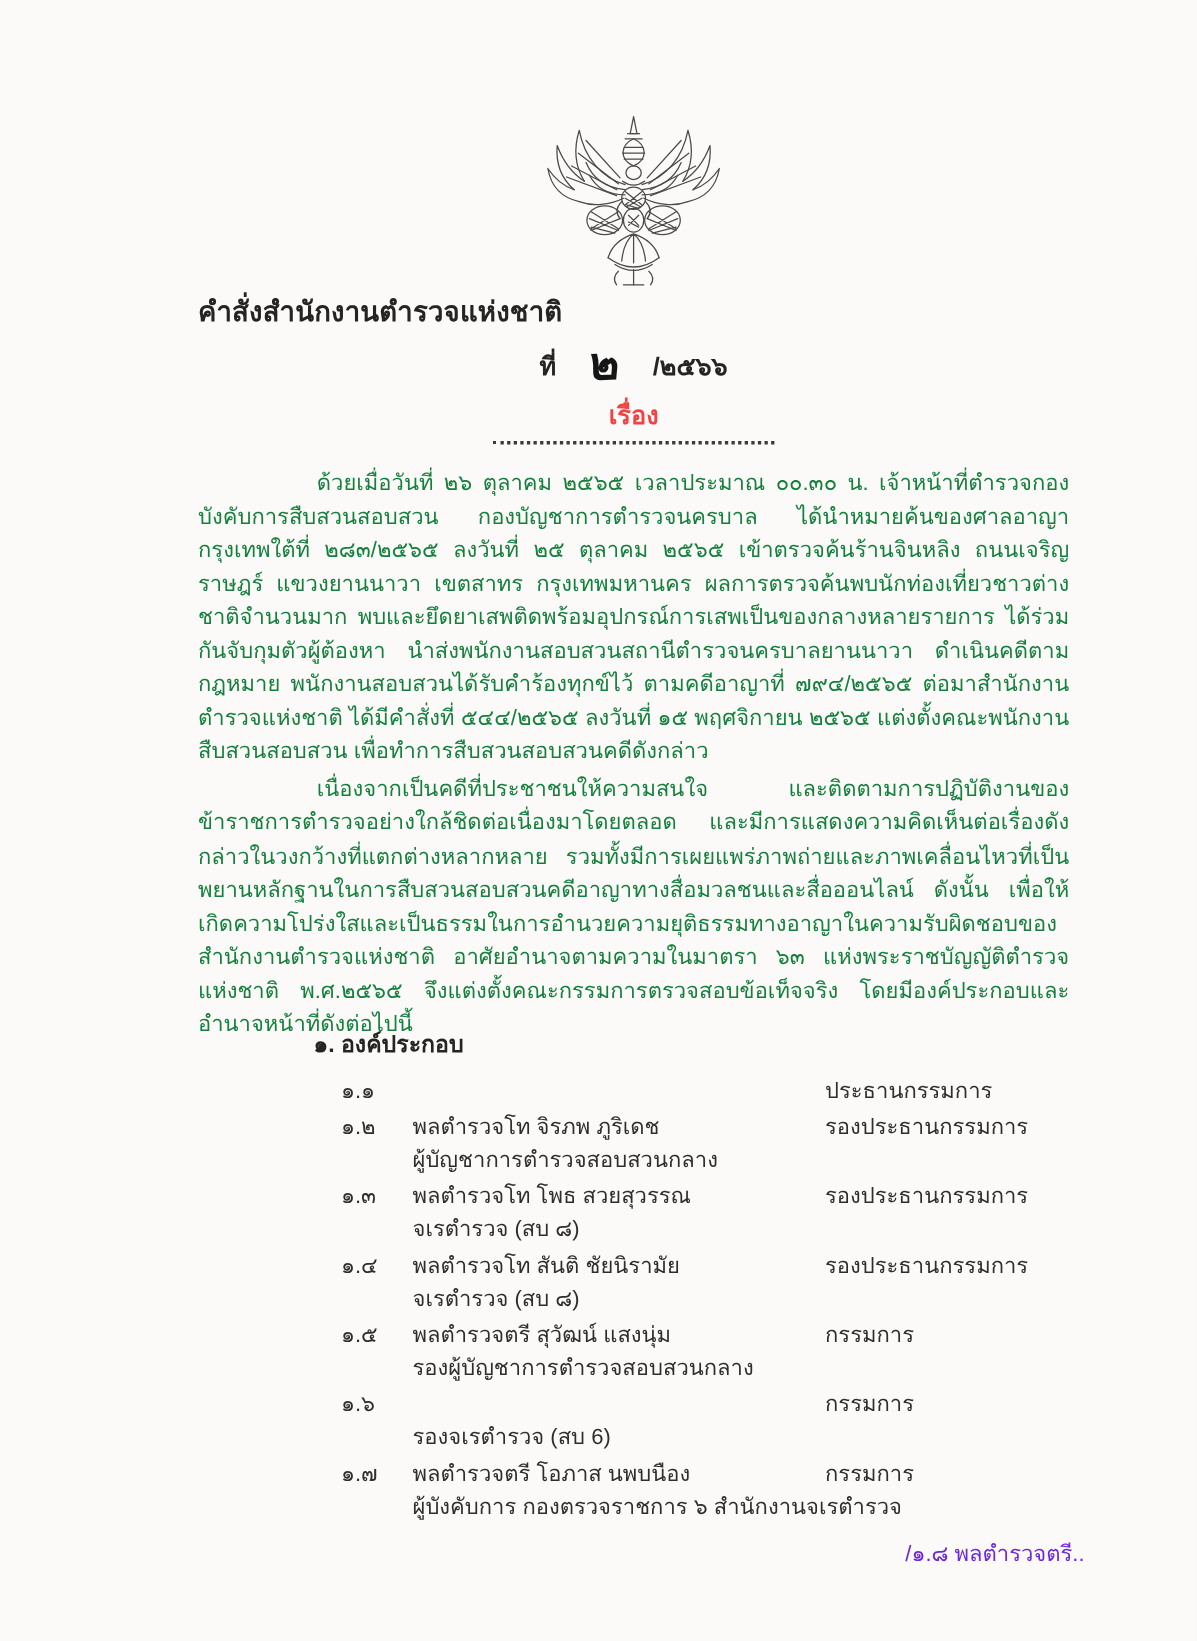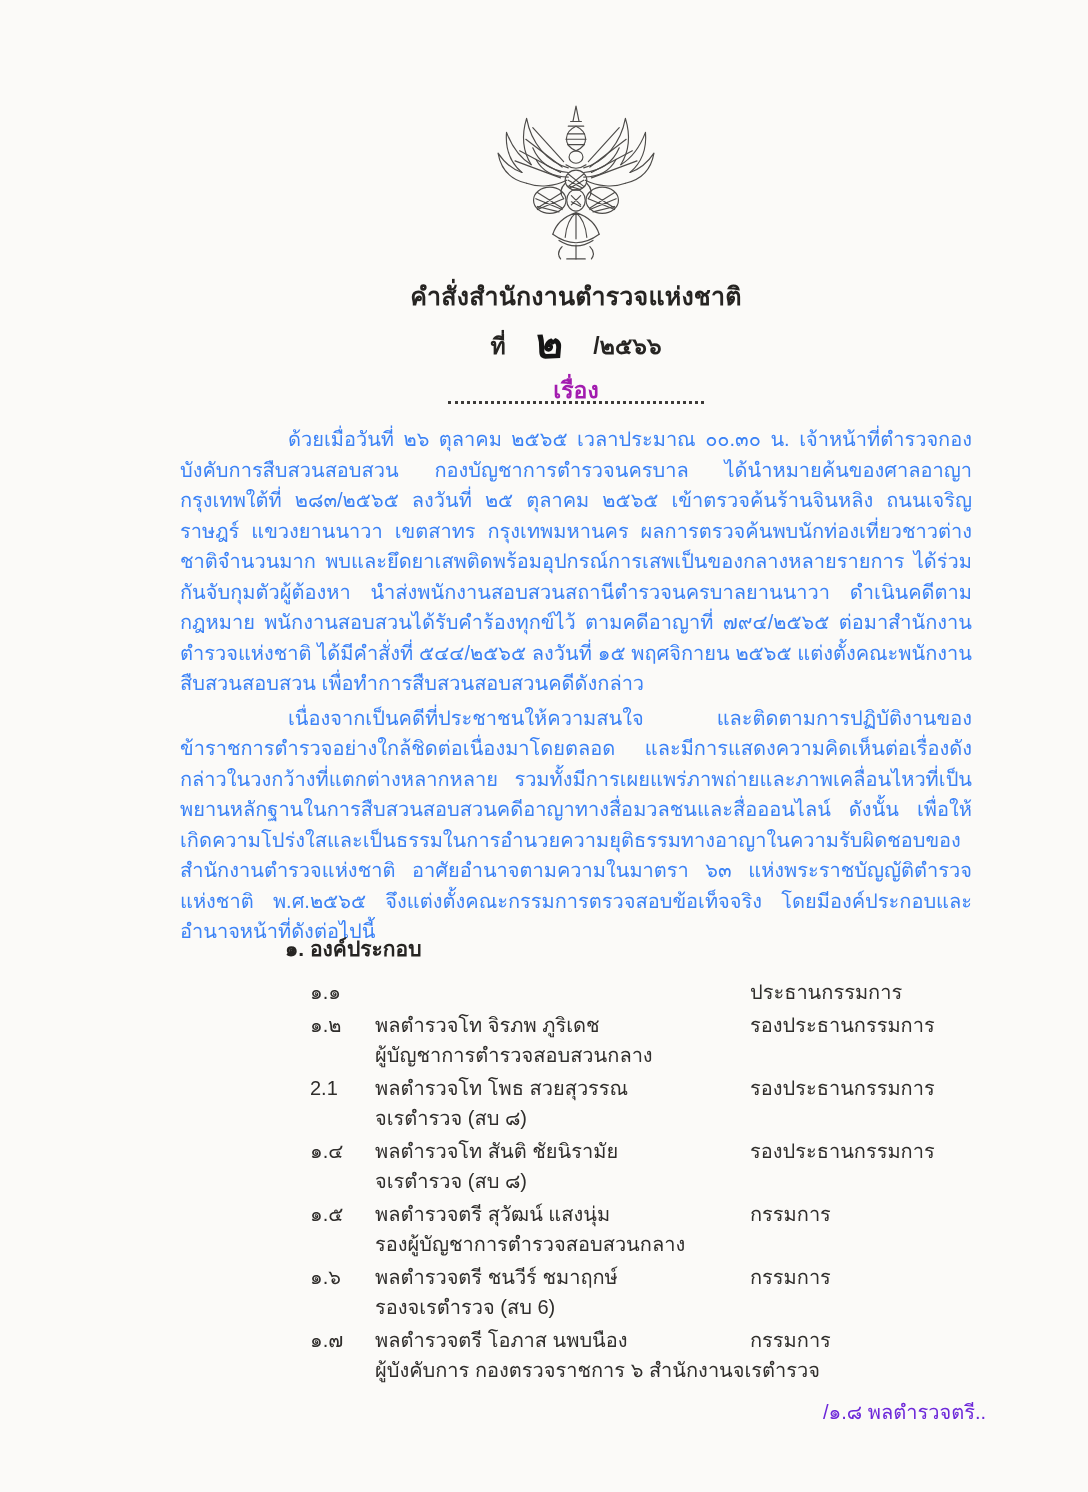--- a/index.html
+++ b/index.html
@@ -16,54 +16,54 @@
     overflow:hidden;
   }
   
   .emblem{
     position:absolute;top:103px;left:0;width:100%;
     display:flex;justify-content:center;
   }
   .emblem svg{display:block;margin-left:64px;}
   
   .hdr{
-    position:absolute;top:276px;left:180px;width:792px;
-    text-align:center;
+    position:absolute;top:263px;left:180px;width:792px;
+    text-align:left;
   }
   .hdr .org{
     font-size:25px;font-weight:600;letter-spacing:.2px;color:#262422;
   }
   .no-line{
     margin-top:6px;
     display:flex;justify-content:center;align-items:center;gap:30px;
     font-size:23px;font-weight:600;color:#262422;
     height:48px;
   }
   .no-line .handwritten{
     font-size:42px;font-weight:800;color:#151515;
     transform:skewX(-8deg) rotate(-3deg);
     position:relative;top:-3px;
   }
   .subject-line{
     margin-top:2px;
-    font-size:23px;font-weight:600;color:#a21caf;
+    font-size:23px;font-weight:600;color:#ef4444;
     display:flex;justify-content:center;gap:26px;
   }
   .divider{
     position:absolute;top:400px;left:180px;width:792px;
     display:flex;justify-content:center;
   }
   .divider .dots{
     width:256px;border-bottom:3px dotted #3d3b39;height:1px;
   }
   
   .bodytext{
     position:absolute;top:424px;left:180px;width:792px;
     font-size:20px;line-height:30.5px;font-weight:500;
-    text-align:justify;color:#3b82f6;
+    text-align:justify;color:#15803d;
   }
   .bodytext p{margin:0 0 4px 0;text-indent:108px;}
   
   .section1{
     position:absolute;top:932px;left:180px;width:792px;
     font-size:20px;color:#302e2c;font-weight:500;
   }
   .sec-heading{
     padding-left:105px;font-weight:700;font-size:21px;color:#262422;
     margin-bottom:12px;
@@ -171,21 +171,21 @@
     </div>
 
     <div class="member-row">
       <span class="m-no">๑.๒</span>
       <span class="m-name">พลตำรวจโท จิรภพ ภูริเดช</span>
       <span class="m-role">รองประธานกรรมการ</span>
       <span class="m-pos">ผู้บัญชาการตำรวจสอบสวนกลาง</span>
     </div>
 
     <div class="member-row">
-      <span class="m-no">2.1</span>
+      <span class="m-no">๑.๓</span>
       <span class="m-name">พลตำรวจโท โพธ สวยสุวรรณ</span>
       <span class="m-role">รองประธานกรรมการ</span>
       <span class="m-pos">จเรตำรวจ (สบ ๘)</span>
     </div>
 
     <div class="member-row">
       <span class="m-no">๑.๔</span>
       <span class="m-name">พลตำรวจโท สันติ ชัยนิรามัย</span>
       <span class="m-role">รองประธานกรรมการ</span>
       <span class="m-pos">จเรตำรวจ (สบ ๘)</span>
@@ -193,21 +193,20 @@
 
     <div class="member-row">
       <span class="m-no">๑.๕</span>
       <span class="m-name">พลตำรวจตรี สุวัฒน์ แสงนุ่ม</span>
       <span class="m-role">กรรมการ</span>
       <span class="m-pos">รองผู้บัญชาการตำรวจสอบสวนกลาง</span>
     </div>
 
     <div class="member-row">
       <span class="m-no">๑.๖</span>
-      <span class="m-name">พลตำรวจตรี ชนวีร์ ชมาฤกษ์</span>
       <span class="m-role">กรรมการ</span>
       <span class="m-pos">รองจเรตำรวจ (สบ 6)</span>
     </div>
 
     <div class="member-row">
       <span class="m-no">๑.๗</span>
       <span class="m-name">พลตำรวจตรี โอภาส นพบนือง</span>
       <span class="m-role">กรรมการ</span>
       <span class="m-pos">ผู้บังคับการ กองตรวจราชการ ๖ สำนักงานจเรตำรวจ</span>
     </div>

